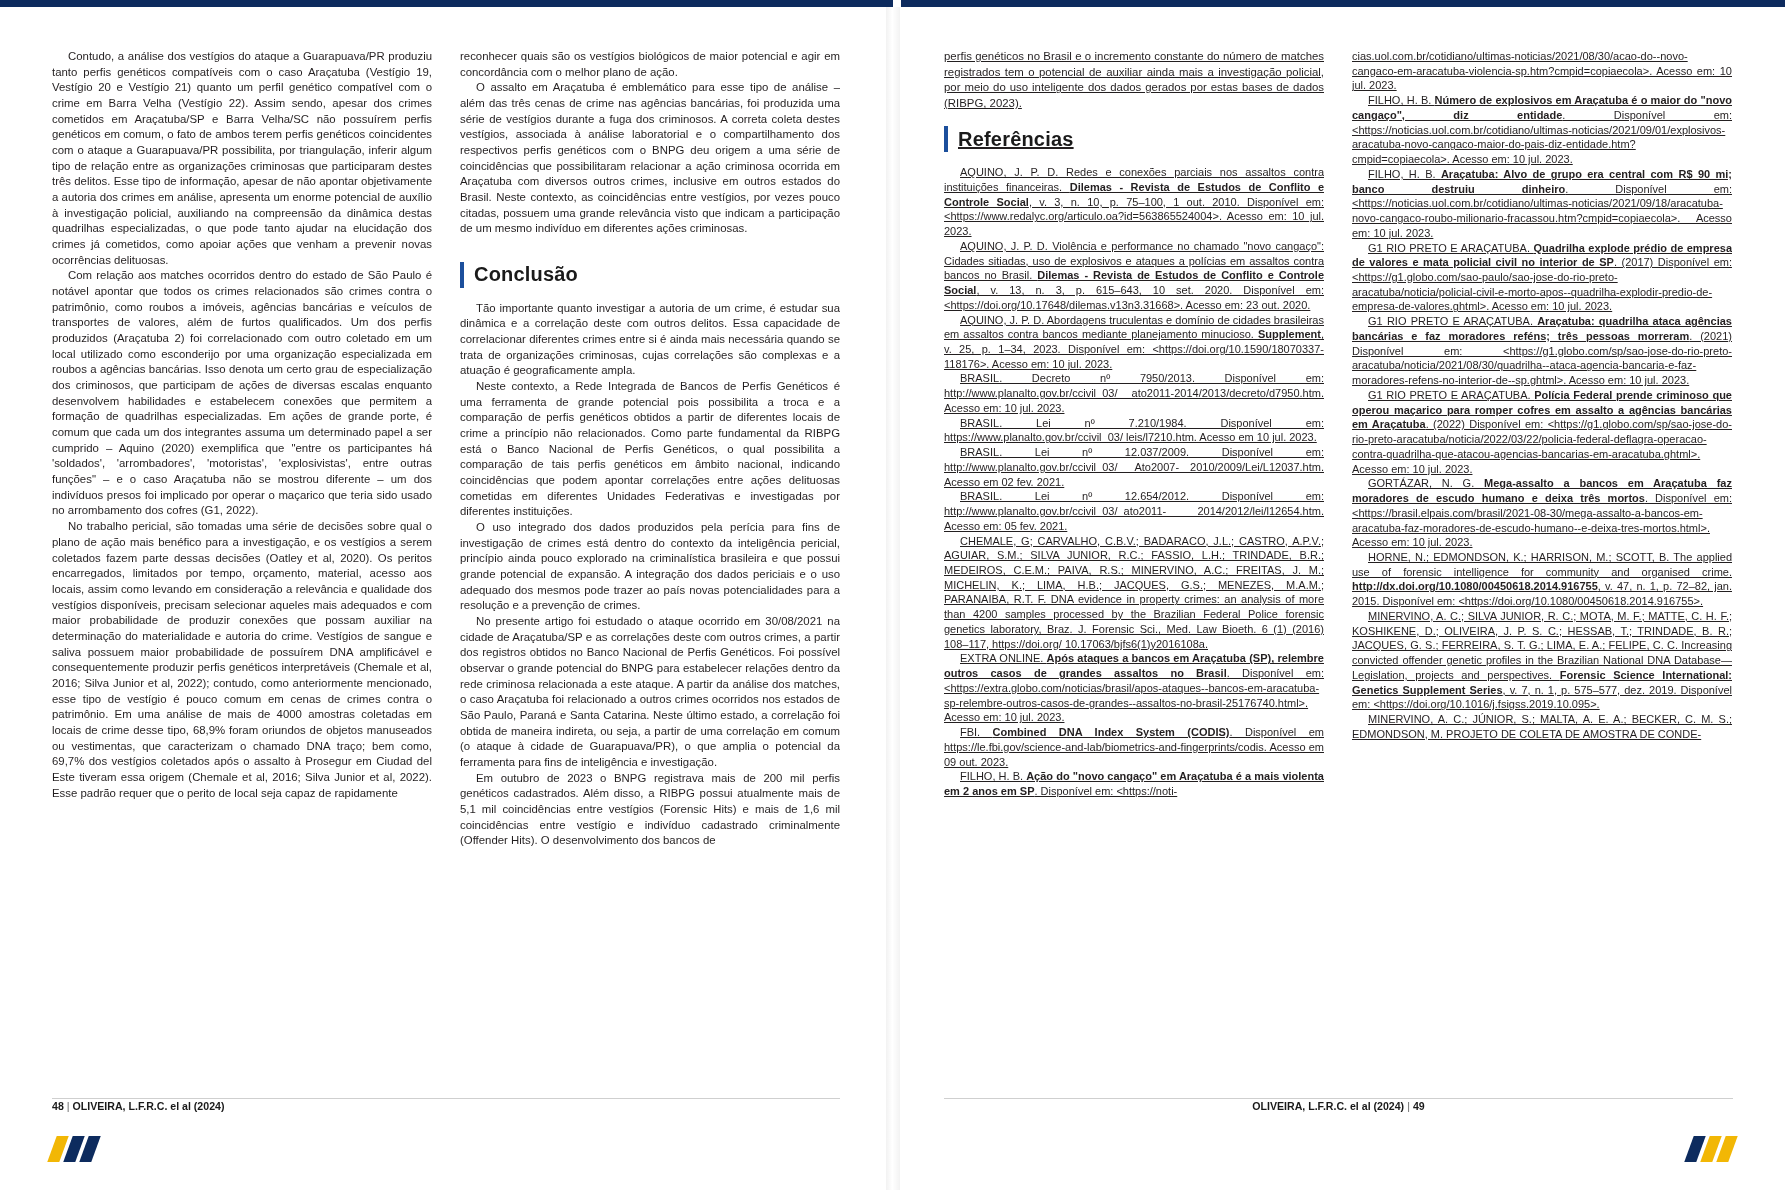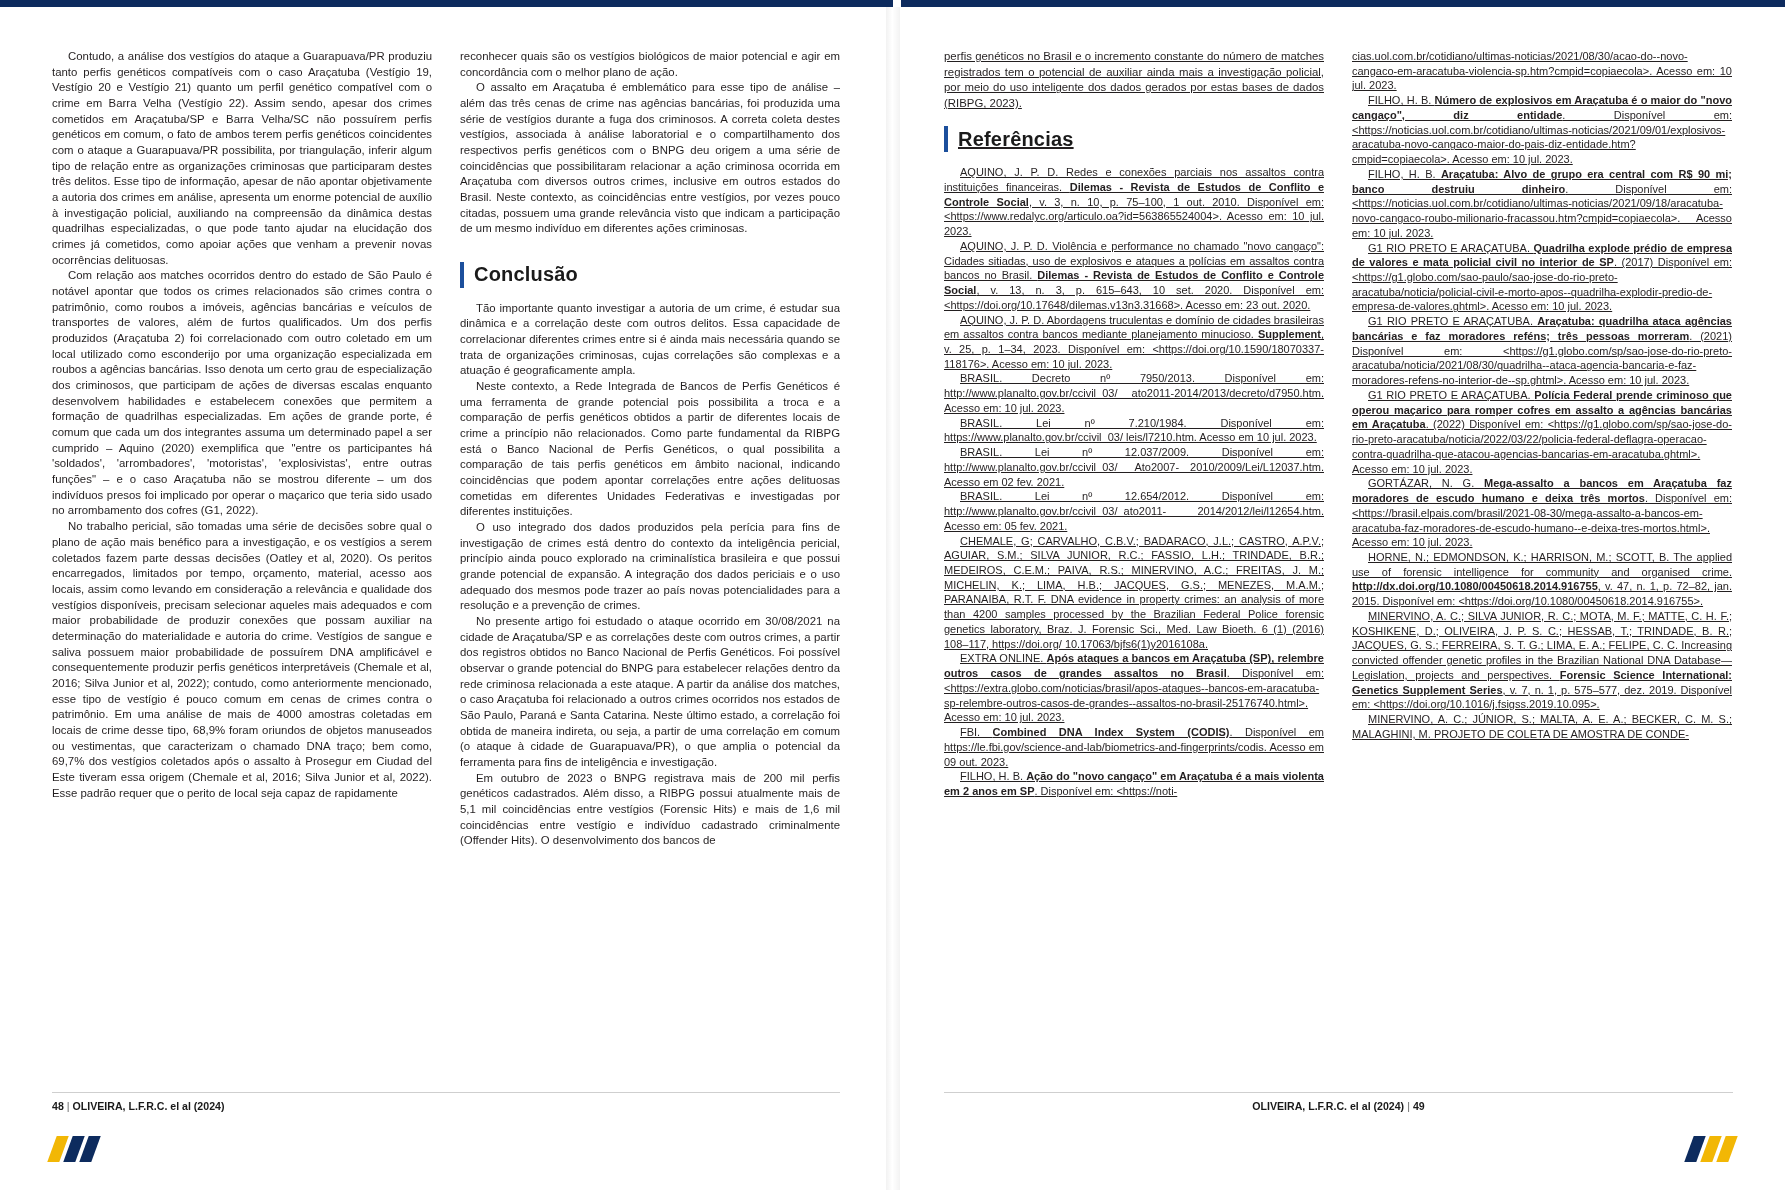--- a/index.html
+++ b/index.html
@@ -96,21 +96,21 @@
   }
   .ref b { font-weight: bold; }
 
   
   .footer {
     position: absolute;
     left: 52px;
     right: 52px;
     bottom: 78px;
     border-top: 1px solid #cfcfcf;
-    padding-top: 7px;
+    padding-top: 1px;
     font-size: 10.6px;
     color: #1a1a1a;
     font-weight: bold;
   }
   .footer.left  { text-align: left; }
   .footer.right { text-align: center; }
   .footer .sep { font-weight: normal; color: #666; padding: 0 3px; }
 
   .corner {
     position: absolute;
@@ -225,21 +225,21 @@
           <div id="refs-col2">
               <p class="ref noind"><span>cias.uol.com.br/cotidiano/ultimas-noticias/2021/08/30/acao-do--novo-cangaco-em-aracatuba-violencia-sp.htm?cmpid=copiaecola&gt;. Acesso em: 10 jul. 2023.</span></p>
               <p class="ref"><span>FILHO, H. B. </span><b>Número de explosivos em Araçatuba é o maior do "novo cangaço", diz entidade</b><span>. Disponível em: &lt;https://noticias.uol.com.br/cotidiano/ultimas-noticias/2021/09/01/explosivos-aracatuba-novo-cangaco-maior-do-pais-diz-entidade.htm?cmpid=copiaecola&gt;. Acesso em: 10 jul. 2023.</span></p>
               <p class="ref"><span>FILHO, H. B. </span><b>Araçatuba: Alvo de grupo era central com R$ 90 mi; banco destruiu dinheiro</b><span>. Disponível em: &lt;https://noticias.uol.com.br/cotidiano/ultimas-noticias/2021/09/18/aracatuba-novo-cangaco-roubo-milionario-fracassou.htm?cmpid=copiaecola&gt;. Acesso em: 10 jul. 2023.</span></p>
               <p class="ref"><span>G1 RIO PRETO E ARAÇATUBA. </span><b>Quadrilha explode prédio de empresa de valores e mata policial civil no interior de SP</b><span>. (2017) Disponível em: &lt;https://g1.globo.com/sao-paulo/sao-jose-do-rio-preto-aracatuba/noticia/policial-civil-e-morto-apos--quadrilha-explodir-predio-de-empresa-de-valores.ghtml&gt;. Acesso em: 10 jul. 2023.</span></p>
               <p class="ref"><span>G1 RIO PRETO E ARAÇATUBA. </span><b>Araçatuba: quadrilha ataca agências bancárias e faz moradores reféns; três pessoas morreram</b><span>. (2021) Disponível em: &lt;https://g1.globo.com/sp/sao-jose-do-rio-preto-aracatuba/noticia/2021/08/30/quadrilha--ataca-agencia-bancaria-e-faz-moradores-refens-no-interior-de--sp.ghtml&gt;. Acesso em: 10 jul. 2023.</span></p>
               <p class="ref"><span>G1 RIO PRETO E ARAÇATUBA. </span><b>Polícia Federal prende criminoso que operou maçarico para romper cofres em assalto a agências bancárias em Araçatuba</b><span>. (2022) Disponível em: &lt;https://g1.globo.com/sp/sao-jose-do-rio-preto-aracatuba/noticia/2022/03/22/policia-federal-deflagra-operacao-contra-quadrilha-que-atacou-agencias-bancarias-em-aracatuba.ghtml&gt;.  Acesso em: 10 jul. 2023.</span></p>
               <p class="ref"><span>GORTÁZAR, N. G. </span><b>Mega-assalto a bancos em Araçatuba faz moradores de escudo humano e deixa três mortos</b><span>. Disponível em:  &lt;https://brasil.elpais.com/brasil/2021-08-30/mega-assalto-a-bancos-em-aracatuba-faz-moradores-de-escudo-humano--e-deixa-tres-mortos.html&gt;. Acesso em: 10 jul. 2023.</span></p>
               <p class="ref"><span>HORNE, N.; EDMONDSON, K.; HARRISON, M.; SCOTT, B. The applied use of forensic intelligence for community and organised crime. </span><b>http://dx.doi.org/10.1080/00450618.2014.916755</b><span>, v. 47, n. 1, p. 72–82, jan. 2015. Disponível em: &lt;https://doi.org/10.1080/00450618.2014.916755&gt;.</span></p>
               <p class="ref"><span>MINERVINO, A. C.; SILVA JUNIOR, R. C.; MOTA, M. F.; MATTE, C. H. F.; KOSHIKENE, D.; OLIVEIRA, J. P. S. C.; HESSAB, T.; TRINDADE, B. R.; JACQUES, G. S.; FERREIRA, S. T. G.; LIMA, E. A.; FELIPE, C. C. Increasing convicted offender genetic profiles in the Brazilian National DNA Database—Legislation, projects and perspectives. </span><b>Forensic Science International: Genetics Supplement Series</b><span>, v. 7, n. 1, p. 575–577, dez. 2019. Disponível em: &lt;https://doi.org/10.1016/j.fsigss.2019.10.095&gt;.</span></p>
-              <p class="ref"><span>MINERVINO, A. C.; JÚNIOR, S.; MALTA, A. E. A.; BECKER, C. M. S.; MALAGHINI, M. PROJETO DE COLETA DE AMOSTRA DE CONDE-</span></p>
+              <p class="ref"><span>MINERVINO, A. C.; JÚNIOR, S.; MALTA, A. E. A.; BECKER, C. M. S.; EDMONDSON, M. PROJETO DE COLETA DE AMOSTRA DE CONDE-</span></p>
             </div>
         </div>
 
       </div>
 
       <div class="footer right">
         <span>OLIVEIRA, L.F.R.C. el al (2024)</span><span class="sep">|</span><span>49</span>
       </div>
 
       <div class="corner right">

